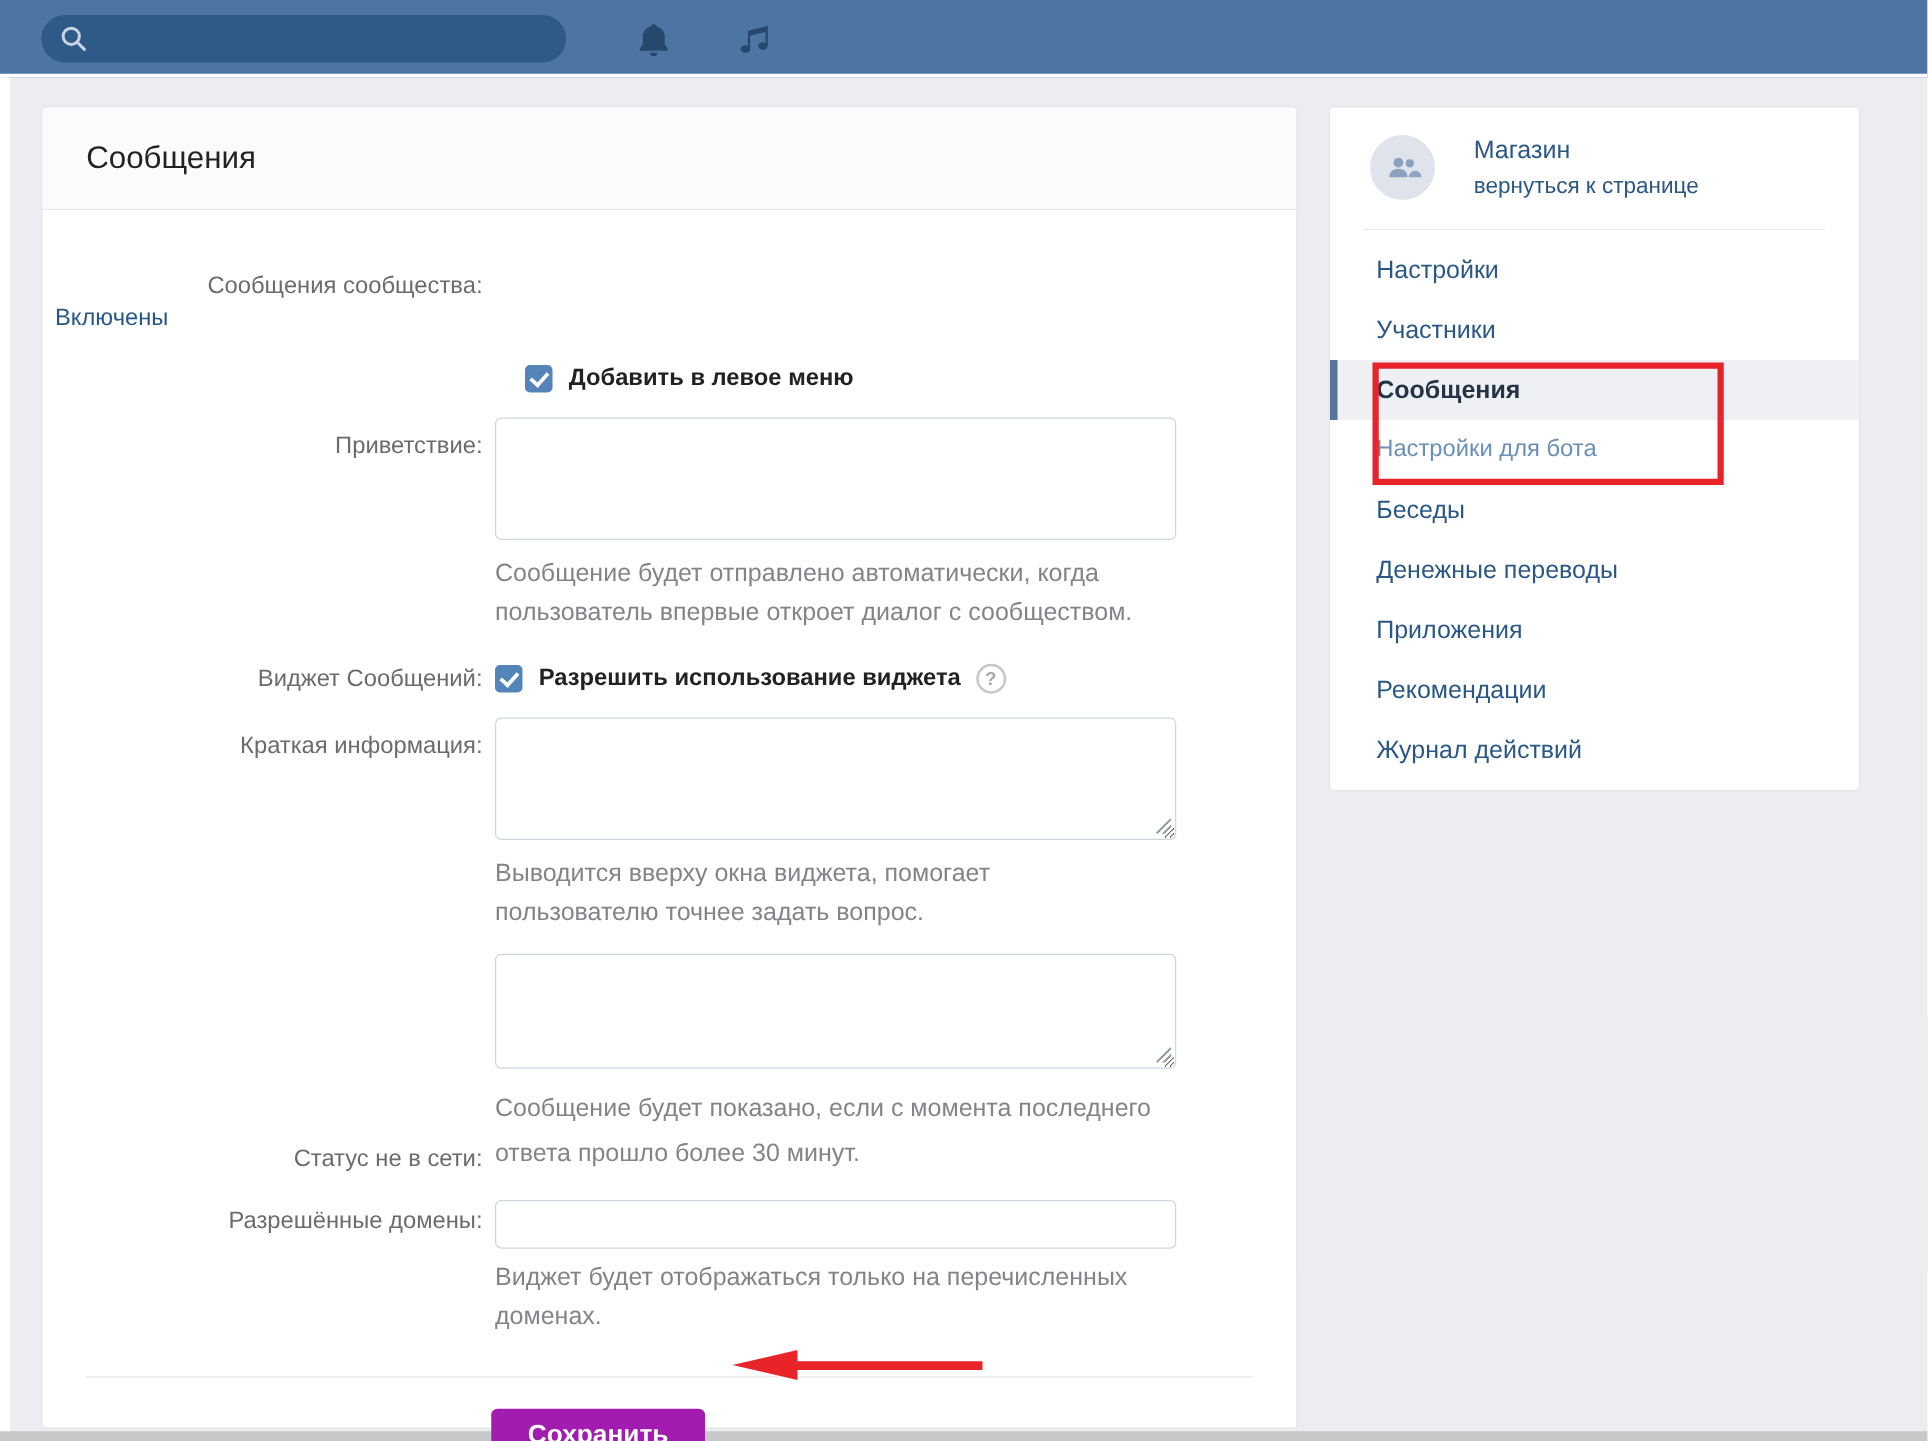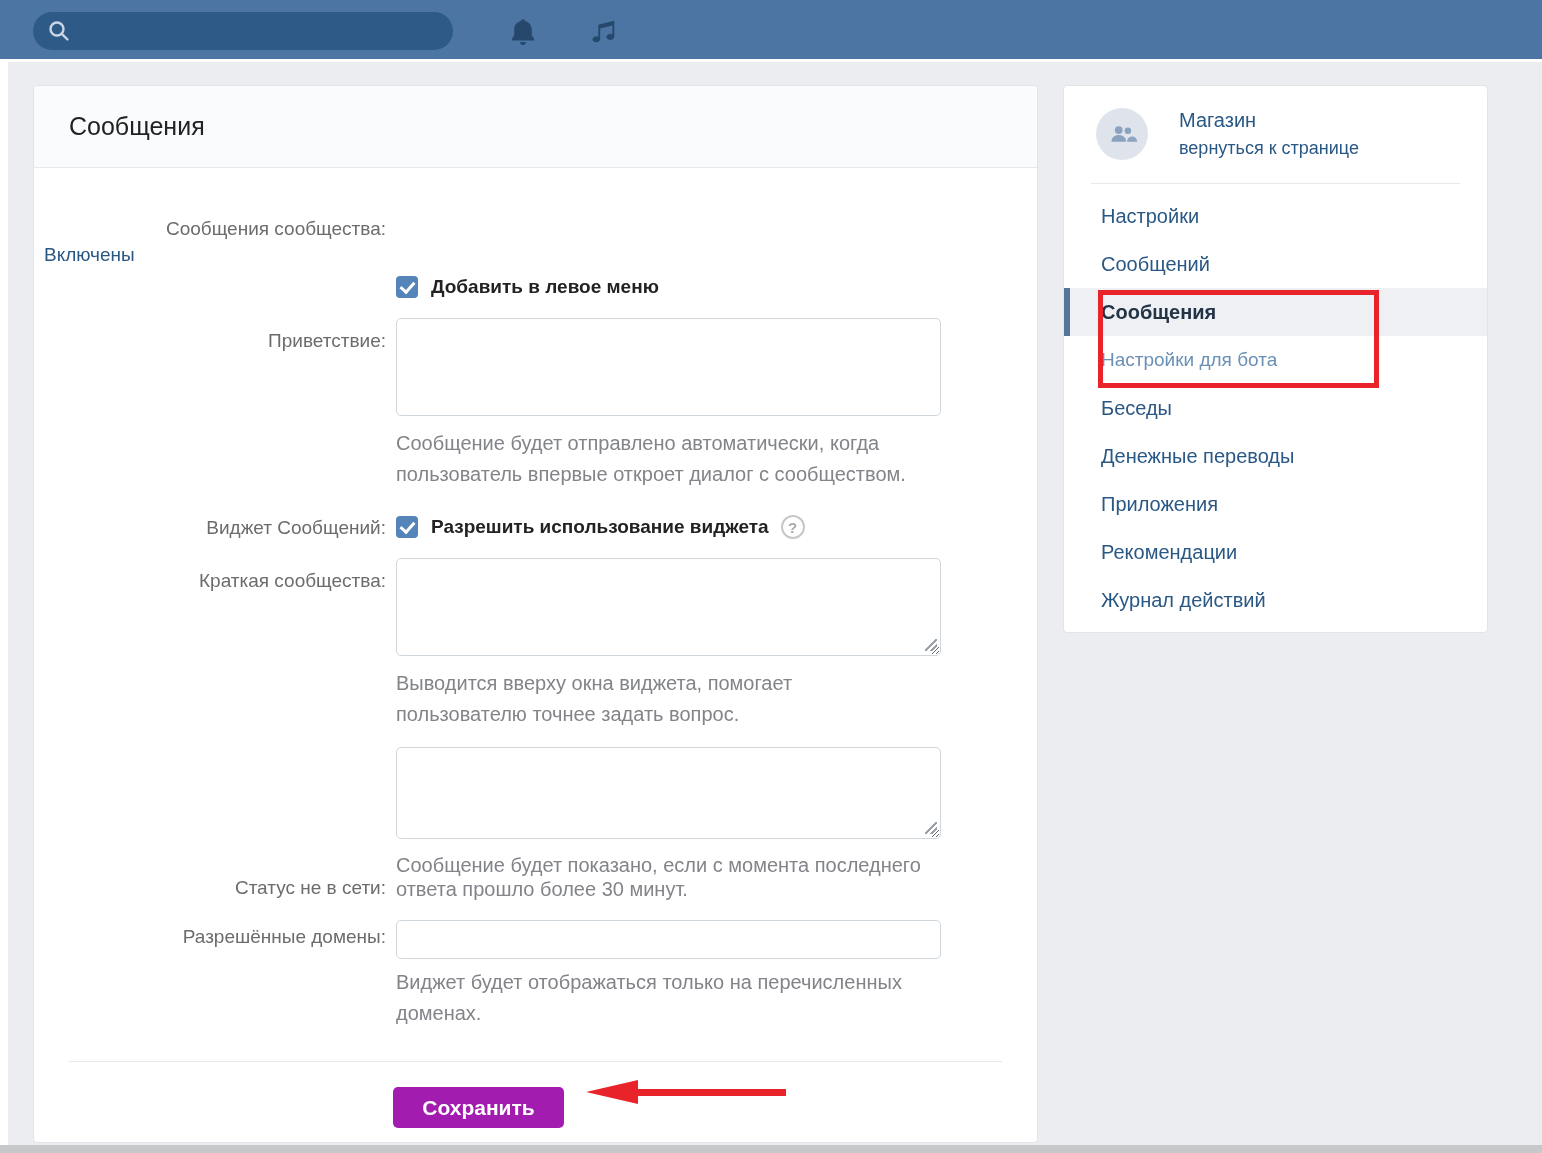--- a/index.html
+++ b/index.html
@@ -50,21 +50,21 @@
   .frow { display:flex; align-items:flex-start; }
   .flabel {
     width:352px; flex-shrink:0; text-align:right; color:#6c6c6c; font-size:19px;
     line-height:26px;
   }
   .fctrl { margin-left:10px; }
 
   .row-status { margin-top:48px;flex-direction:column; }
   .row-status .value-link { color:#2a5885; font-size:19px; line-height:26px; text-decoration:none; cursor:pointer; }
 
-  .row-addmenu { margin-top:8px; }
+  .row-addmenu { margin-top:24px;padding-left:24px; }
   .check-wrap { display:flex; align-items:center; cursor:pointer; }
   .vk-check {
     appearance:none; -webkit-appearance:none; width:22px; height:22px; flex-shrink:0;
     background:#5484b8; border-radius:4px; position:relative; cursor:pointer; border:none;
   }
   .vk-check::after {
     content:""; position:absolute; left:7px; top:3px; width:6px; height:11px;
     border:solid #ffffff; border-width:0 3px 3px 0; transform:rotate(42deg);
   }
   .check-label { margin-left:13px; font-size:19px; font-weight:bold; color:#222; }
@@ -87,21 +87,21 @@
   .grip {
     position:absolute; right:4px; bottom:5px; width:12px; height:12px; pointer-events:none;
     background:
       linear-gradient(135deg, transparent 0 45%, #9aa1a8 45% 55%, transparent 55%),
       linear-gradient(135deg, transparent 0 70%, #9aa1a8 70% 80%, transparent 80%);
   }
   .fhelp {
     margin-top:12px; color:#828489; font-size:20px; line-height:31px;
     white-space:pre-line; max-width:640px;
   }
-  .row-offline .fhelp { line-height:24px; margin-top:14px; }
+  .row-offline .fhelp { line-height:36px; margin-top:14px; }
 
   .row-widget { margin-top:25px; }
   .help-q {
     margin-left:12px; width:24px; height:24px; border:2px solid #c7c7c7; border-radius:50%;
     color:#a9a9a9; font-size:15px; font-weight:bold; display:inline-flex;
     align-items:center; justify-content:center; cursor:pointer; flex-shrink:0;
   }
 
   .form-divider { margin:32px 35px 0 35px; border-top:1px solid #e7e8ec; height:0; }
 
@@ -213,21 +213,21 @@
     <div class="flabel">Виджет Сообщений:</div>
     <div class="fctrl check-wrap">
       <input type="checkbox" class="vk-check" checked="" style="">
       <span class="check-label">Разрешить использование виджета</span>
       <span class="help-q">?</span>
     </div>
   </div>
 
   
   <div class="frow row-shortinfo">
-    <div class="flabel pt10">Краткая сообщества:</div>
+    <div class="flabel pt10">Краткая информация:</div>
     <div class="fctrl">
       <div class="ta-wrap">
         <textarea class="vk-area resizable" style=""></textarea>
         <div class="grip"></div>
       </div>
       <div class="fhelp">Выводится вверху окна виджета, помогает
 пользователю точнее задать вопрос.</div>
     </div>
   </div>
 
@@ -276,21 +276,21 @@
     </div>
     <div class="pname">
       <div class="community-name">Магазин</div>
       <div class="back-link">вернуться к странице</div>
     </div>
   </div>
   <div class="side-divider"></div>
 
   <div class="menu">
     <a class="menu-item">Настройки</a>
-    <a class="menu-item">Сообщений</a>
+    <a class="menu-item">Участники</a>
     <a class="menu-item active">Сообщения</a>
     <a class="menu-item sub">Настройки для бота</a>
     <a class="menu-item">Беседы</a>
     <a class="menu-item">Денежные переводы</a>
     <a class="menu-item">Приложения</a>
     <a class="menu-item">Рекомендации</a>
     <a class="menu-item">Журнал действий</a>
   </div>
 
   <div class="annot-box"></div>

